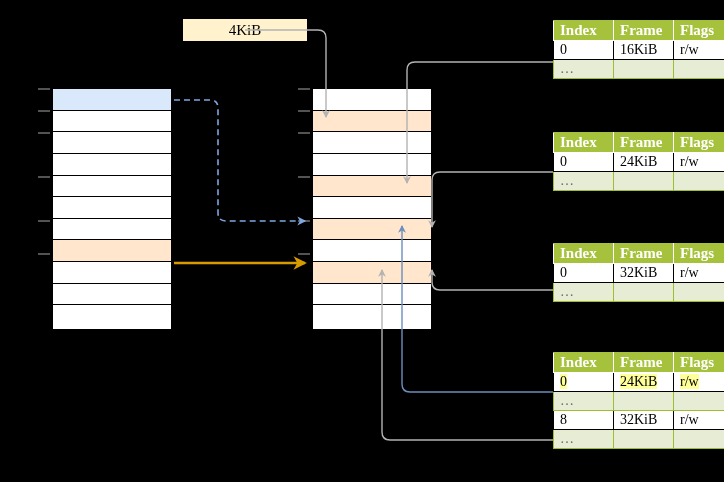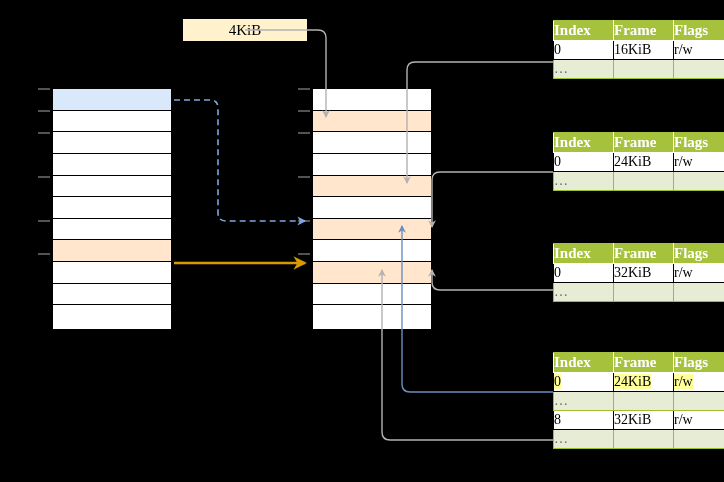--- a/index.html
+++ b/index.html
@@ -60,21 +60,21 @@
     position: absolute;
     border-collapse: collapse;
     border: 1px solid #9fbe2e;
     box-sizing: border-box;
     background: #ffffff;
     table-layout: fixed;
   }
   .ptable th, .ptable td {
     border: 1px solid #000000;
     font-size: 14px;
-    padding: 1px 0;
+    padding: 1px 6px;
     height: 17px;
     box-sizing: border-box;
     text-align: left;
     font-weight: normal;
     color: #000000;
     background: #ffffff;
     overflow: hidden;
     white-space: nowrap;
   }
   .ptable thead th {

